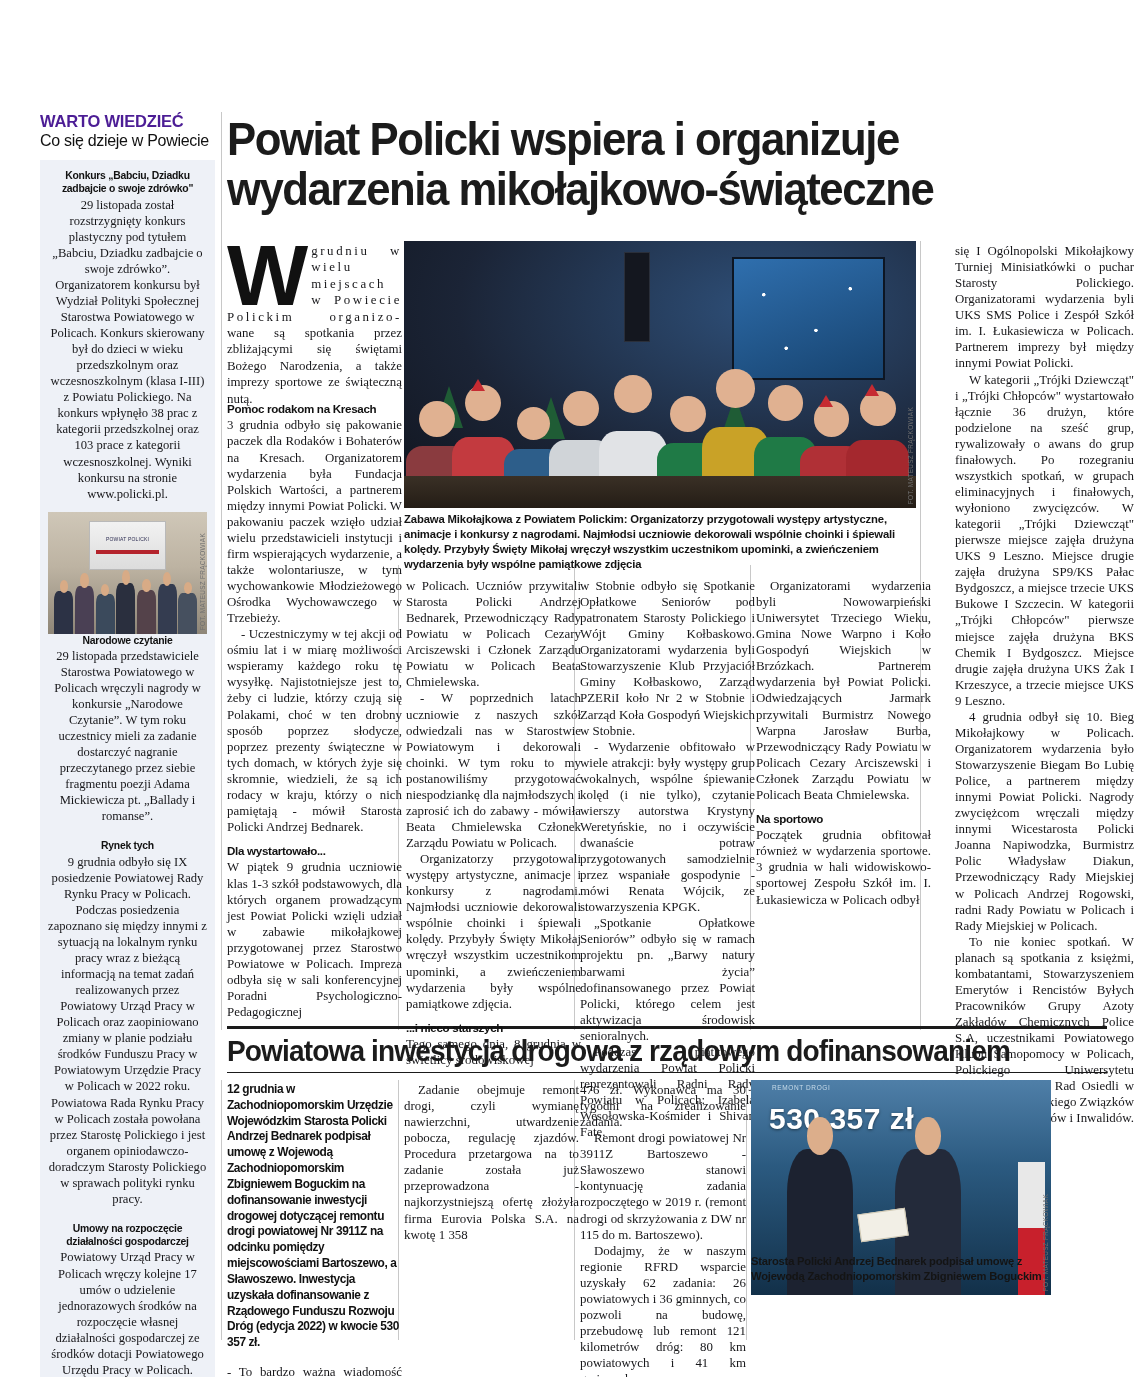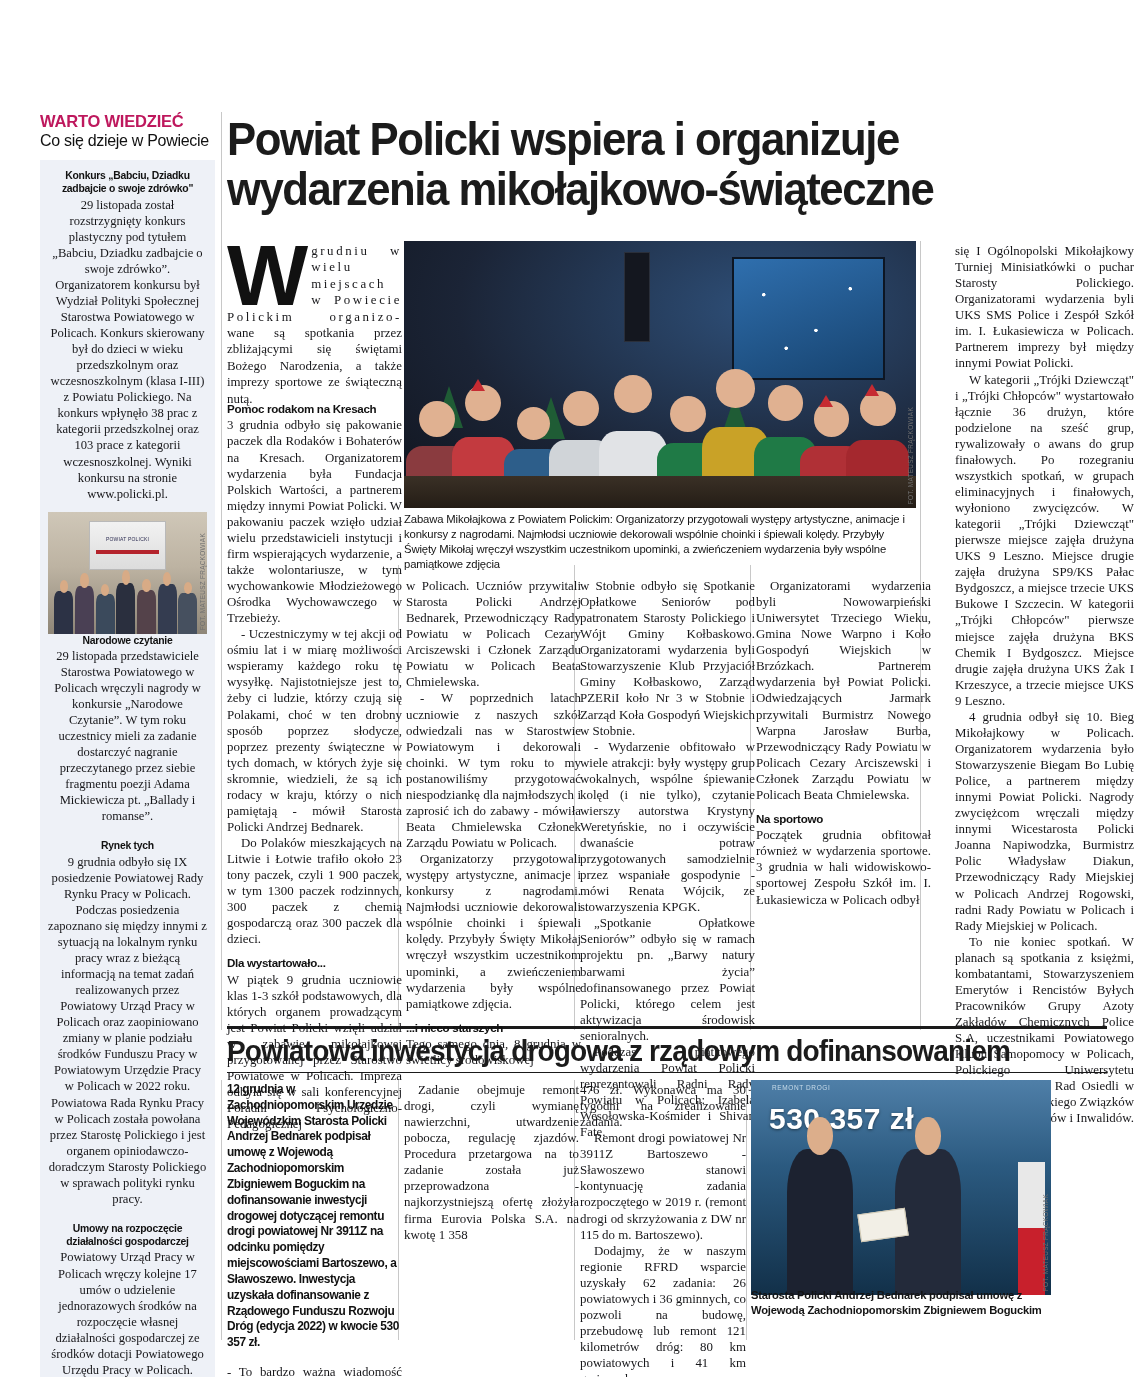--- a/index.html
+++ b/index.html
@@ -27,21 +27,21 @@
     position: absolute;
     left: 40px;
     top: 112px;
     width: 175px;
   }
   .sidebar-kicker {
     font-family: "Liberation Sans", sans-serif;
     font-weight: bold;
     font-size: 16.5px;
     letter-spacing: -0.2px;
-    color: #be185d;
+    color: #4c1d95;
     line-height: 1.1;
   }
   .sidebar-subkicker {
     font-family: "Liberation Sans", sans-serif;
     font-size: 16px;
     color: #111;
     line-height: 1.25;
     margin-top: 1px;
     letter-spacing: -0.3px;
   }
@@ -213,21 +213,21 @@
     transform: rotate(180deg);
     white-space: nowrap;
   }
 
   .hero-caption {
     position: absolute;
     left: 404px;
     top: 512px;
     width: 512px;
     font-family: "Liberation Sans", sans-serif;
-    font-weight: normal;
+    font-weight: bold;
     font-size: 11.3px;
     line-height: 1.34;
     color: #141414;
     letter-spacing: -0.15px;
   }
 
   
   .col {
     position: absolute;
     width: 175px;
@@ -363,21 +363,20 @@
     position: absolute;
     left: 751px;
     top: 1254px;
     width: 300px;
     font-family: "Liberation Sans", sans-serif;
     font-weight: bold;
     font-size: 11.2px;
     line-height: 1.33;
     letter-spacing: -0.2px;
     color: #141414;
-    margin-top: 34px;
   }
 </style>
 </head>
 <body>
 
 <div class="page">
 
   <div class="vrule" style="left:221px; top:112px; height:918px;"></div>
   <div class="vrule" style="left:398px; top:565px; height:465px;"></div>
   <div class="vrule" style="left:574px; top:565px; height:465px;"></div>
@@ -509,35 +508,34 @@
     <div class="floor"></div>
     <div class="photocredit" style="right:2px; bottom:4px;">FOT. MATEUSZ FRĄCKOWIAK</div>
   </div>
 
   <div class="hero-caption">Zabawa Mikołajkowa z Powiatem Polickim: Organizatorzy przygotowali występy artystyczne, animacje i konkursy z nagrodami. Najmłodsi uczniowie dekorowali wspólnie choinki i śpiewali kolędy. Przybyły Święty Mikołaj wręczył wszystkim uczestnikom upominki, a zwieńczeniem wydarzenia były wspólne pamiątkowe zdjęcia</div>
 
   <div class="col" style="left:227px; top:402px; width:175px;">
     <h4>Pomoc rodakom na Kresach</h4>
     <p class="noind">3 grudnia odbyło się pakowanie paczek dla Rodaków i Bohaterów na Kresach. Organizatorem wydarzenia była Fundacja Polskich Wartości, a partnerem między innymi Powiat Policki. W pakowaniu paczek wzięło udział wielu przedstawicieli instytucji i firm wspierających wydarzenie, a także wolontariusze, w tym wychowankowie Młodzieżowego Ośrodka Wychowawczego w Trzebieży.</p>
     <p>- Uczestniczymy w tej akcji od ośmiu lat i w miarę możliwości wspieramy każdego roku tę wysyłkę. Najistotniejsze jest to, żeby ci ludzie, którzy czują się Polakami, choć w ten drobny sposób poprzez słodycze, poprzez prezenty świąteczne w tych domach, w których żyje się skromnie, wiedzieli, że są ich rodacy w kraju, którzy o nich pamiętają - mówił Starosta Policki Andrzej Bednarek.</p>
-    <p>Do Polaków mieszkających na Litwie i Łotwie trafiło około 23 tony paczek, czyli 1 900 paczek, w tym 1300 paczek rodzinnych, 300 paczek z chemią gospodarczą oraz 300 paczek dla dzieci.</p>
     <h4>Dla wystartowało...</h4>
     <p class="noind">W piątek 9 grudnia uczniowie klas 1-3 szkół podstawowych, dla których organem prowadzącym jest Powiat Policki wzięli udział w zabawie mikołajkowej przygotowanej przez Starostwo Powiatowe w Policach. Impreza odbyła się w sali konferencyjnej Poradni Psychologiczno-Pedagogicznej</p>
   </div>
 
   <div class="col" style="left:406px; top:578px; width:175px;">
     <p class="noind">w Policach. Uczniów przywitali Starosta Policki Andrzej Bednarek, Przewodniczący Rady Powiatu w Policach Cezary Arciszewski i Członek Zarządu Powiatu w Policach Beata Chmielewska.</p>
     <p>- W poprzednich latach uczniowie z naszych szkół odwiedzali nas w Starostwie Powiatowym i dekorowali choinki. W tym roku to my postanowiliśmy przygotować niespodziankę dla najmłodszych i zaprosić ich do zabawy - mówiła Beata Chmielewska Członek Zarządu Powiatu w Policach.</p>
     <p>Organizatorzy przygotowali występy artystyczne, animacje i konkursy z nagrodami. Najmłodsi uczniowie dekorowali wspólnie choinki i śpiewali kolędy. Przybyły Święty Mikołaj wręczył wszystkim uczestnikom upominki, a zwieńczeniem wydarzenia były wspólne pamiątkowe zdjęcia.</p>
     <h4>...i nieco starszych</h4>
     <p class="noind">Tego samego dnia, 8 grudnia w świetlicy środowiskowej</p>
   </div>
 
   <div class="col" style="left:580px; top:578px; width:175px;">
-    <p class="noind">w Stobnie odbyło się Spotkanie Opłatkowe Seniorów pod patronatem Starosty Polickiego i Wójt Gminy Kołbaskowo. Organizatorami wydarzenia byli Stowarzyszenie Klub Przyjaciół Gminy Kołbaskowo, Zarząd PZERiI koło Nr 3 w Stobnie i Zarząd Koła Gospodyń Wiejskich w Stobnie.</p>
+    <p class="noind">w Stobnie odbyło się Spotkanie Opłatkowe Seniorów pod patronatem Starosty Polickiego i Wójt Gminy Kołbaskowo. Organizatorami wydarzenia byli Stowarzyszenie Klub Przyjaciół Gminy Kołbaskowo, Zarząd PZERiI koło Nr 2 w Stobnie i Zarząd Koła Gospodyń Wiejskich w Stobnie.</p>
     <p>- Wydarzenie obfitowało w wiele atrakcji: były występy grup wokalnych, wspólne śpiewanie kolęd (i nie tylko), czytanie wierszy autorstwa Krystyny Weretyńskie, no i oczywiście dwanaście potraw przygotowanych samodzielnie przez wspaniałe gospodynie - mówi Renata Wójcik, ze stowarzyszenia KPGK.</p>
     <p>„Spotkanie Opłatkowe Seniorów” odbyło się w ramach projektu pn. „Barwy natury barwami życia” dofinansowanego przez Powiat Policki, którego celem jest aktywizacja środowisk senioralnych.</p>
     <p>Podczas piątkowego wydarzenia Powiat Policki reprezentowali Radni Rady Powiatu w Policach: Izabela Wesołowska-Kośmider i Shivan Fate.</p>
   </div>
 
   <div class="col" style="left:756px; top:578px; width:175px;">
     <p>Organizatorami wydarzenia byli Nowowarpieński Uniwersytet Trzeciego Wieku, Gmina Nowe Warpno i Koło Gospodyń Wiejskich w Brzózkach. Partnerem wydarzenia był Powiat Policki. Odwiedzających Jarmark przywitali Burmistrz Nowego Warpna Jarosław Burba, Przewodniczący Rady Powiatu w Policach Cezary Arciszewski i Członek Zarządu Powiatu w Policach Beata Chmielewska.</p>
     <h4>Na sportowo</h4>
     <p class="noind">Początek grudnia obfitował również w wydarzenia sportowe. 3 grudnia w hali widowiskowo-sportowej Zespołu Szkół im. I. Łukasiewicza w Policach odbył</p>
   </div>

